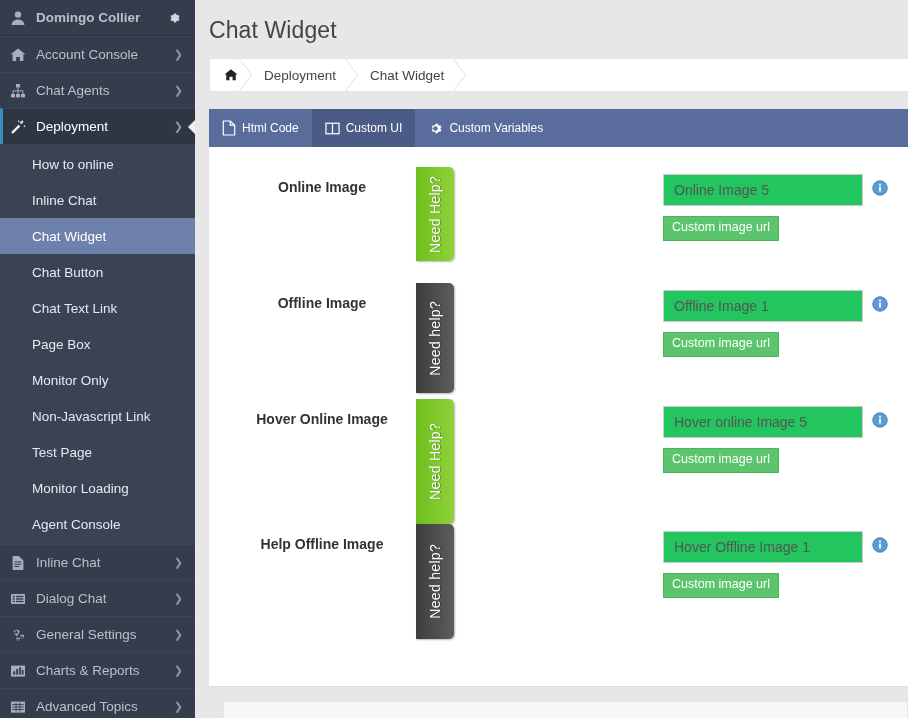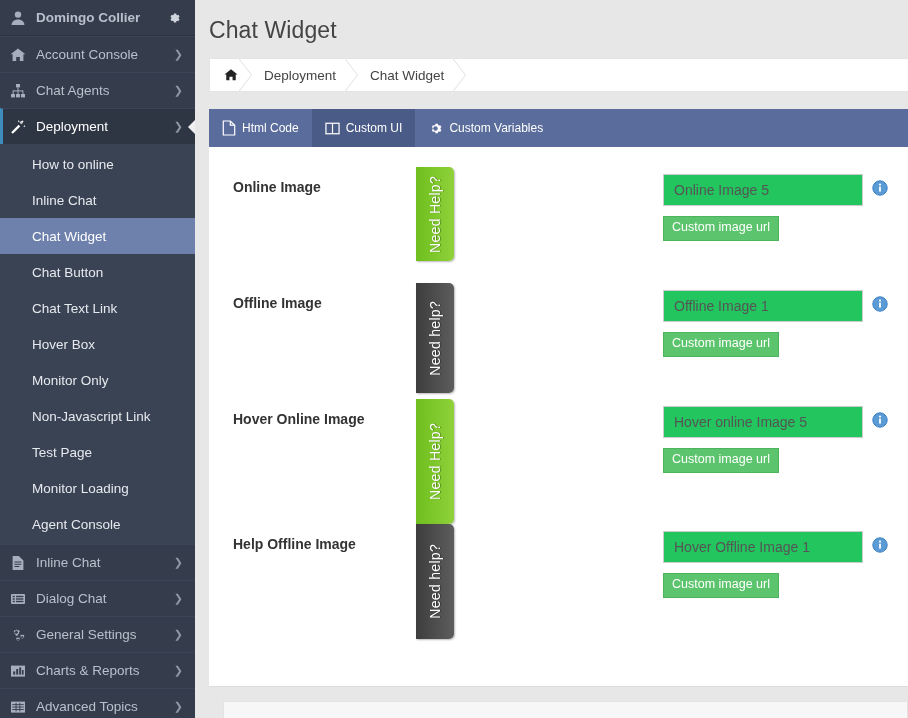--- a/index.html
+++ b/index.html
@@ -142,20 +142,21 @@
 
   .row {
     display: flex; align-items: flex-start;
     min-height: 116px;
     padding-left: 24px;
   }
   .row .rlabel {
     width: 178px; flex: 0 0 178px;
     font-size: 14px; font-weight: bold; color: #333;
     padding-top: 12px;
+    text-align: center;
   }
   .row .rpreview {
     width: 252px; flex: 0 0 252px;
     display: flex; justify-content: flex-start;
     padding-left: 5px;
   }
   .row .rfield { flex: 1; padding-top: 7px; display: flex; align-items: flex-start; }
 
   
   .nh {
@@ -279,21 +280,21 @@
       <span class="label">Deployment</span>
       <span class="chev">❯</span>
     </div>
 
     <div class="submenu">
       <div class="sub-item">How to online</div>
       <div class="sub-item">Inline Chat</div>
       <div class="sub-item active">Chat Widget</div>
       <div class="sub-item">Chat Button</div>
       <div class="sub-item">Chat Text Link</div>
-      <div class="sub-item">Hover Box</div>
+      <div class="sub-item">Page Box</div>
       <div class="sub-item">Monitor Only</div>
       <div class="sub-item">Non-Javascript Link</div>
       <div class="sub-item">Test Page</div>
       <div class="sub-item">Monitor Loading</div>
       <div class="sub-item">Agent Console</div>
     </div>
 
     <div class="nav-item">
       <span class="ico">
         <svg width="16" height="16" viewBox="0 0 16 16" fill="#a7afbd">

